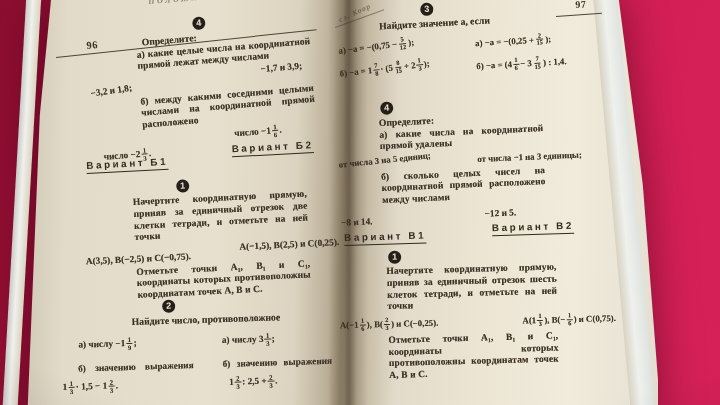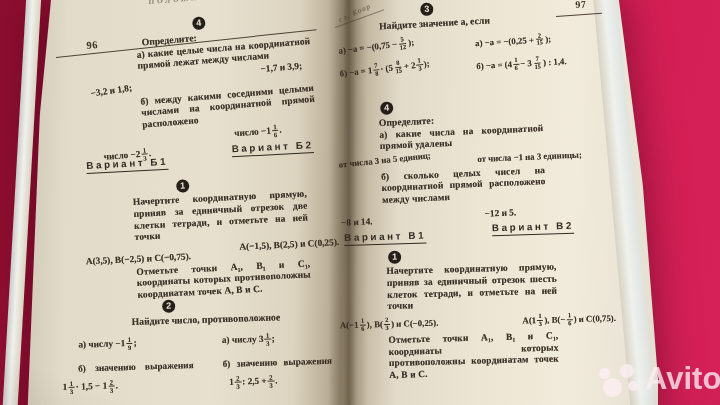--- a/index.html
+++ b/index.html
@@ -213,22 +213,13 @@
             <span class="fnum">1</span>
             <span class="fden">6</span>
           </span>) и C(0,75).</div>
     </div>
     <div class="txt">Отметьте точки A₁, B₁ и C₁, координаты которых противоположны координатам точек A, B и C.</div>
   </div>
 
   <div class="gutter"></div>
   <div class="vignette"></div>
 
-  <div class="watermark">
-    <div class="wm-circles">
-      <div class="wm-c wm-c1"></div>
-      <div class="wm-c wm-c2"></div>
-      <div class="wm-c wm-c3"></div>
-      <div class="wm-c wm-c4"></div>
-    </div>
-    <div class="wm-text">Avito</div>
-  </div>
 </div>
 
 </body></html>

